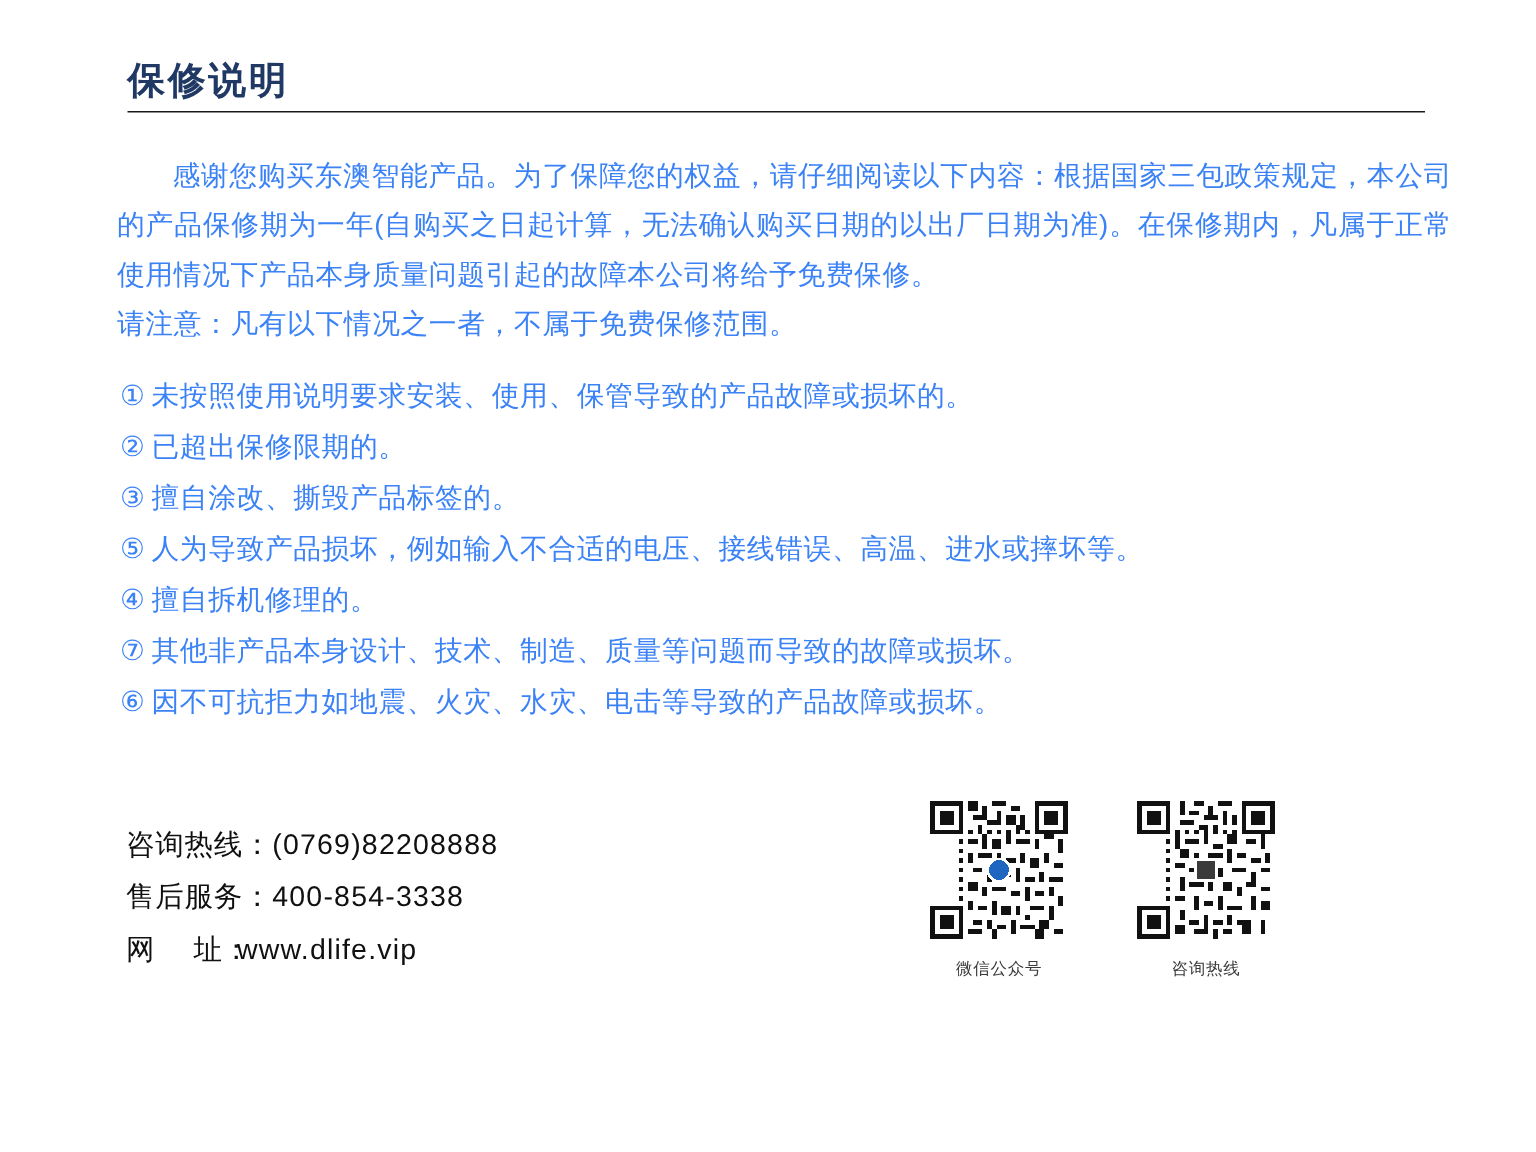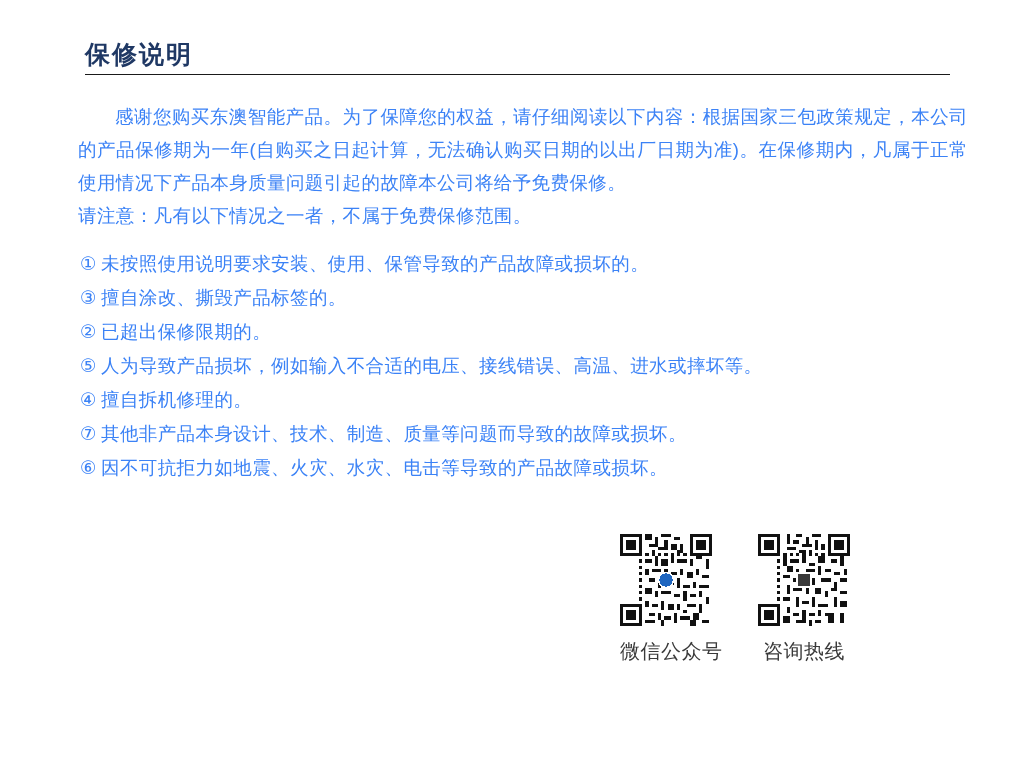--- a/index.html
+++ b/index.html
@@ -124,21 +124,21 @@
     width: 92px;
     text-align: center;
   }
   .qr-img {
     width: 92px;
     height: 92px;
     display: block;
   }
   .qr-caption {
     margin-top: 12px;
-    font-size: 20px;
+    font-size: 11px;
     color: #3a3a3a;
     letter-spacing: 0.5px;
     white-space: nowrap;
   }
 </style>
 </head>
 <body>
 
 <div class="page">
 
@@ -150,39 +150,50 @@
   <div class="intro">
     <p class="first">感谢您购买东澳智能产品。为了保障您的权益，请仔细阅读以下内容：根据国家三包政策规定，本公司的产品保修期为一年(自购买之日起计算，无法确认购买日期的以出厂日期为准)。在保修期内，凡属于正常使用情况下产品本身质量问题引起的故障本公司将给予免费保修。</p>
     <p>请注意：凡有以下情况之一者，不属于免费保修范围。</p>
   </div>
 
   <div class="clauses">
     <div class="clause">
       <span class="num">①</span><span>未按照使用说明要求安装、使用、保管导致的产品故障或损坏的。</span>
     </div>
     <div class="clause">
+      <span class="num">②</span><span>已超出保修限期的。</span>
+    </div>
+    <div class="clause">
       <span class="num">③</span><span>擅自涂改、撕毁产品标签的。</span>
     </div>
     <div class="clause">
-      <span class="num">②</span><span>已超出保修限期的。</span>
-    </div>
-    <div class="clause">
       <span class="num">⑤</span><span>人为导致产品损坏，例如输入不合适的电压、接线错误、高温、进水或摔坏等。</span>
     </div>
     <div class="clause">
       <span class="num">④</span><span>擅自拆机修理的。</span>
     </div>
     <div class="clause">
       <span class="num">⑦</span><span>其他非产品本身设计、技术、制造、质量等问题而导致的故障或损坏。</span>
     </div>
     <div class="clause">
       <span class="num">⑥</span><span>因不可抗拒力如地震、火灾、水灾、电击等导致的产品故障或损坏。</span>
     </div>
   </div>
 
+  <div class="contact">
+    <div class="contact-row">
+      <span class="label-wide">咨询热线：</span><span class="value">(0769)82208888</span>
+    </div>
+    <div class="contact-row">
+      <span class="label-wide">售后服务：</span><span class="value">400-854-3338</span>
+    </div>
+    <div class="contact-row">
+      <span class="label-spread"><span>网</span><span class="sp"></span><span>址：</span></span><span class="value">www.dlife.vip</span>
+    </div>
+  </div>
 
   <div class="qr-area">
 
     <div class="qr-item">
       <svg class="qr-img" viewBox="0 0 29 29" shape-rendering="crispEdges">
         <rect width="29" height="29" fill="#ffffff"></rect>
         <g fill="#111111">
 
           <rect x="0" y="0" width="7" height="1"></rect>
             <rect x="0" y="6" width="7" height="1"></rect>

